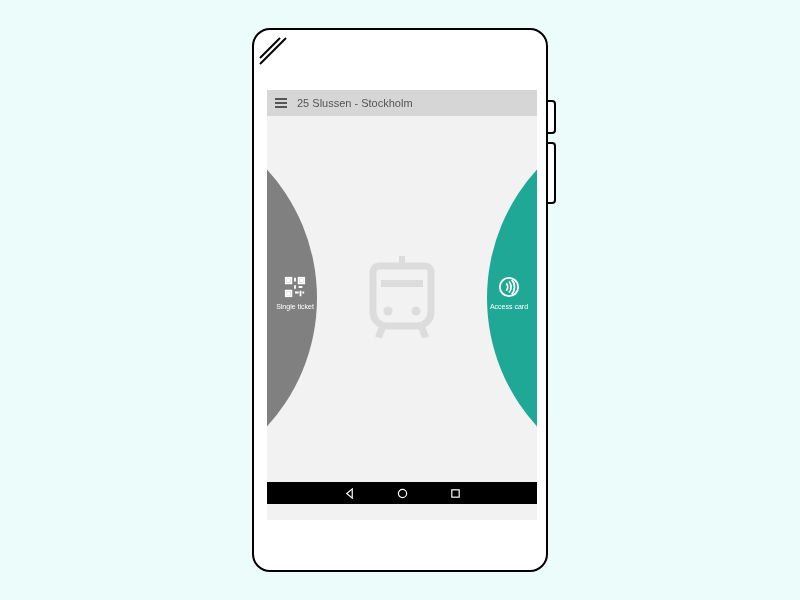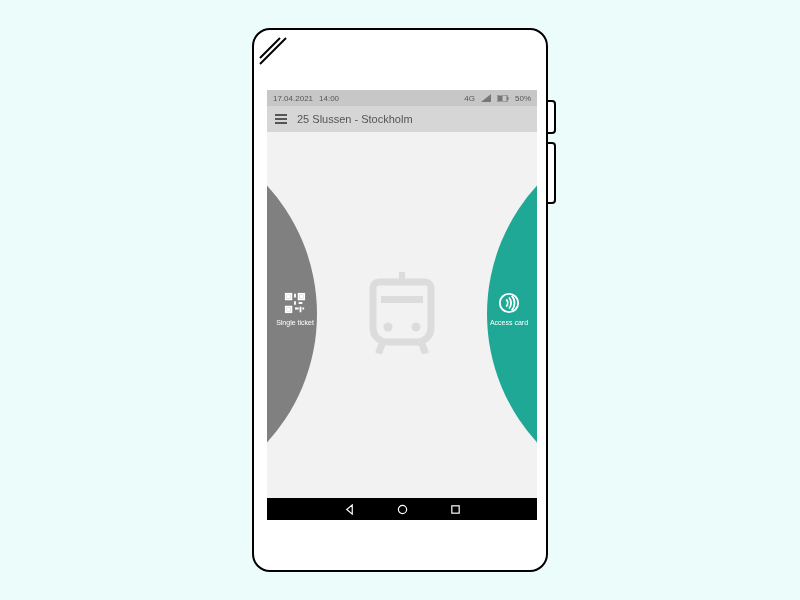--- a/index.html
+++ b/index.html
@@ -119,42 +119,20 @@
       gap: 42px;
     }
     .nav-bar svg { display: block; }
   </style>
 </head>
 <body>
 
 <div class="device-frame">
   <div class="screen">
 
-    <div class="status-bar">
-      <div class="status-left">
-        <span>17.04.2021</span>
-        <span>14:00</span>
-      </div>
-      <div class="status-right">
-        <span>4G</span>
-        <span class="sig-icon">
-          <svg width="10" height="8" viewBox="0 0 10 8">
-              <path d="M0 8 L10 8 L10 0 Z" fill="#777"></path>
-            </svg>
-        </span>
-        <span class="bat-icon">
-          <svg width="12" height="7" viewBox="0 0 12 7">
-            <rect x="0" y="0" width="10" height="7" fill="none" stroke="#777" stroke-width="1"></rect>
-            <rect x="1" y="1" width="4.5" height="5" fill="#777"></rect>
-            <rect x="10" y="2" width="1.5" height="3" fill="#777"></rect>
-          </svg>
-        </span>
-        <span>50%</span>
-      </div>
-    </div>
 
     <div class="app-bar">
       <div class="menu-icon">
         <span></span>
           <span></span>
           <span></span>
       </div>
       <div>25 Slussen - Stockholm</div>
     </div>
 

